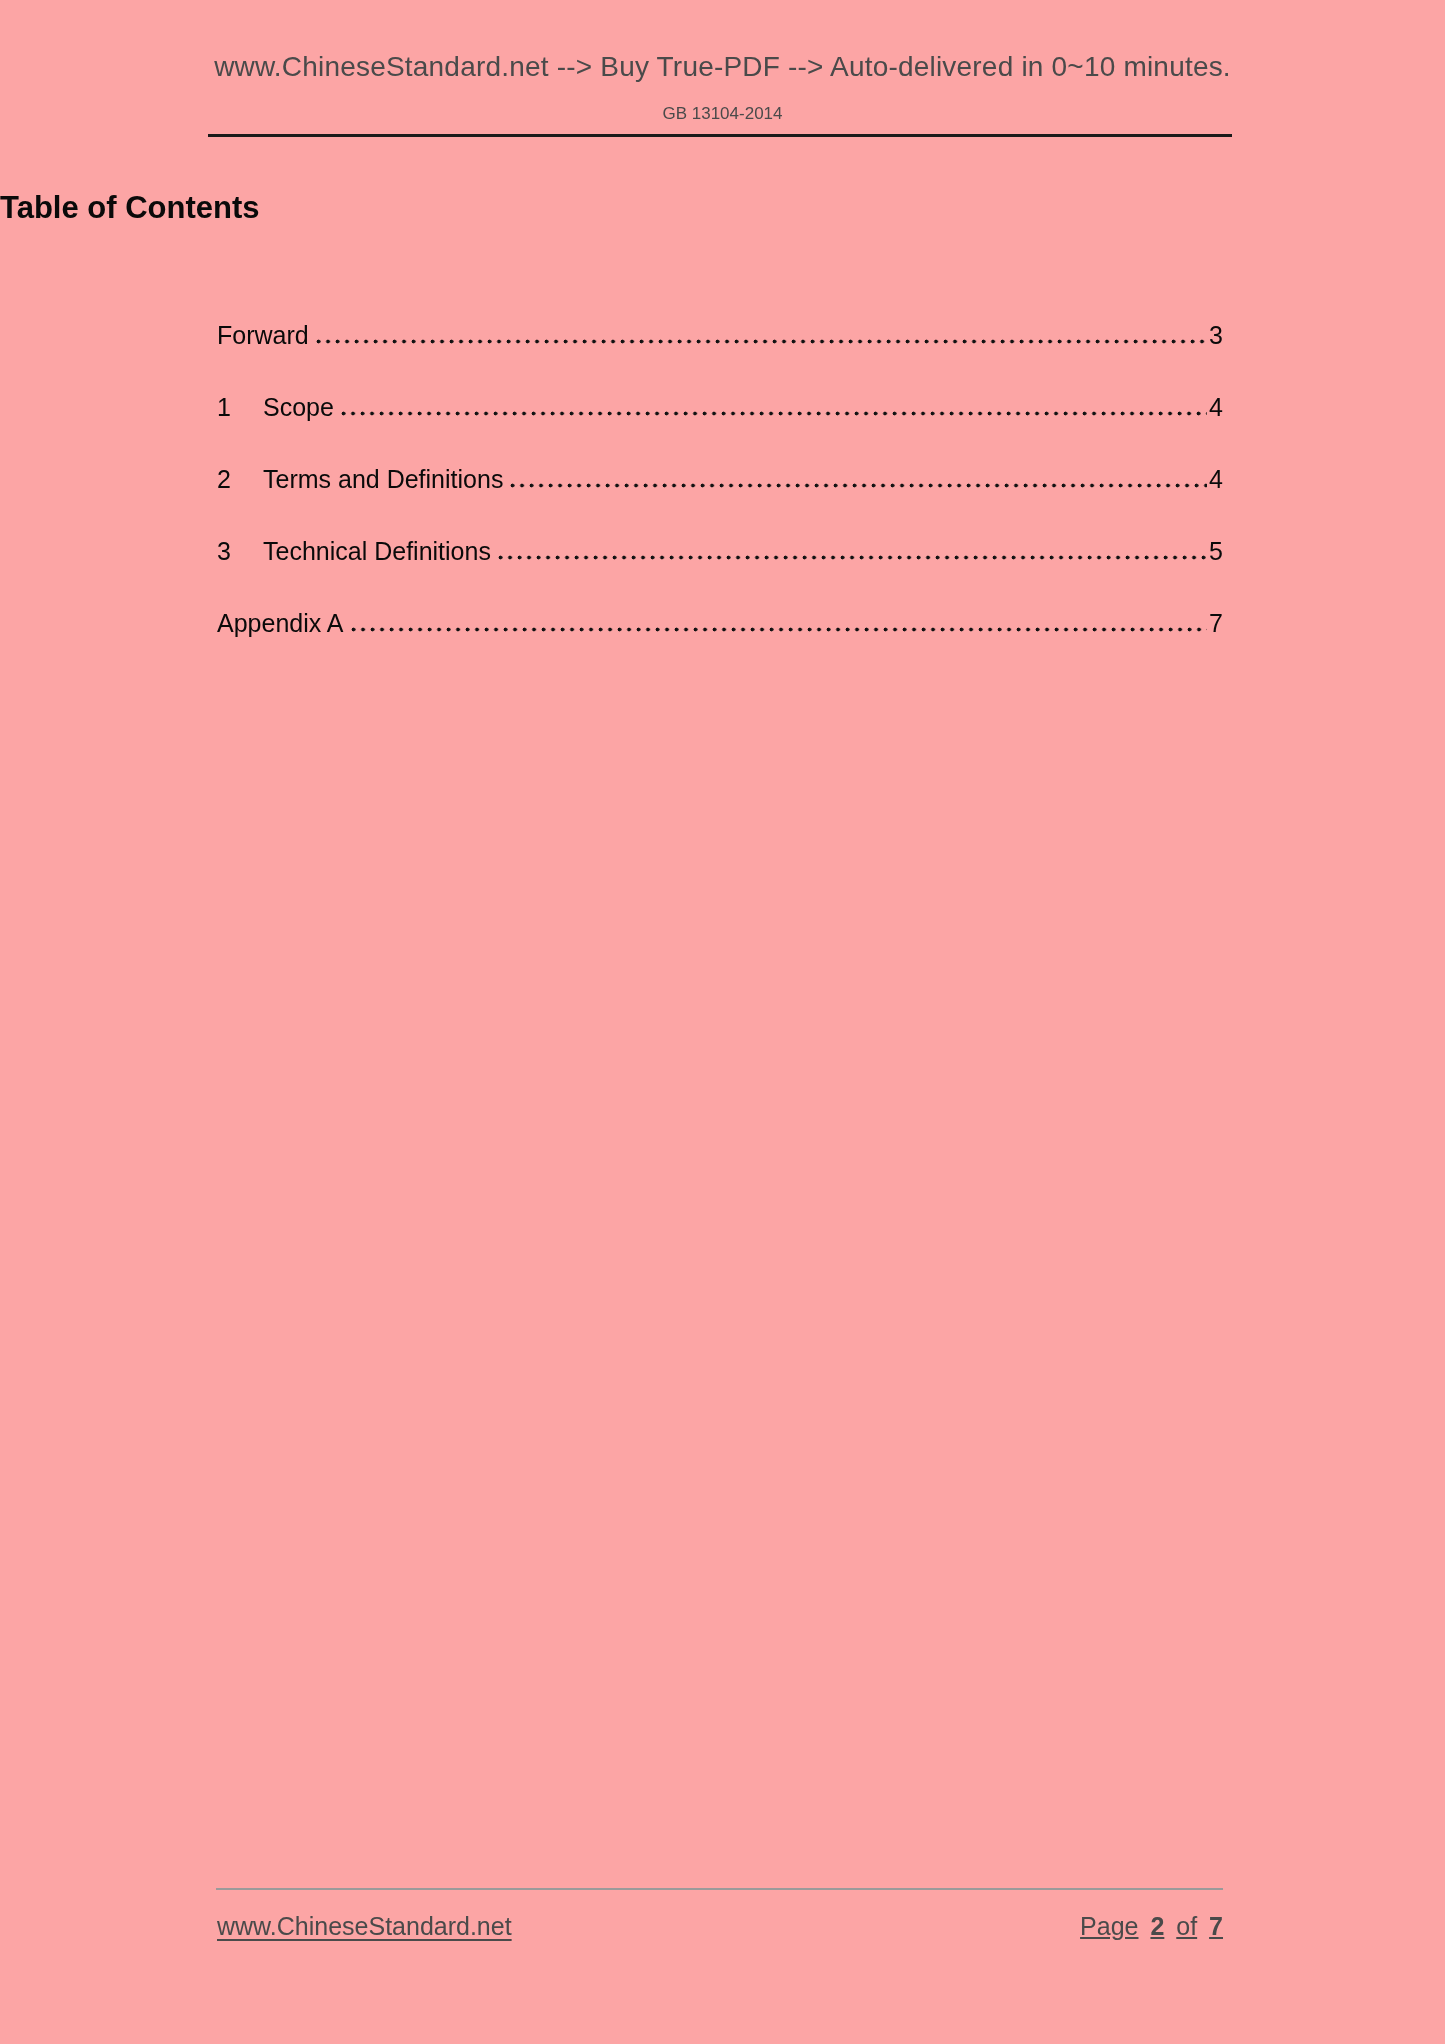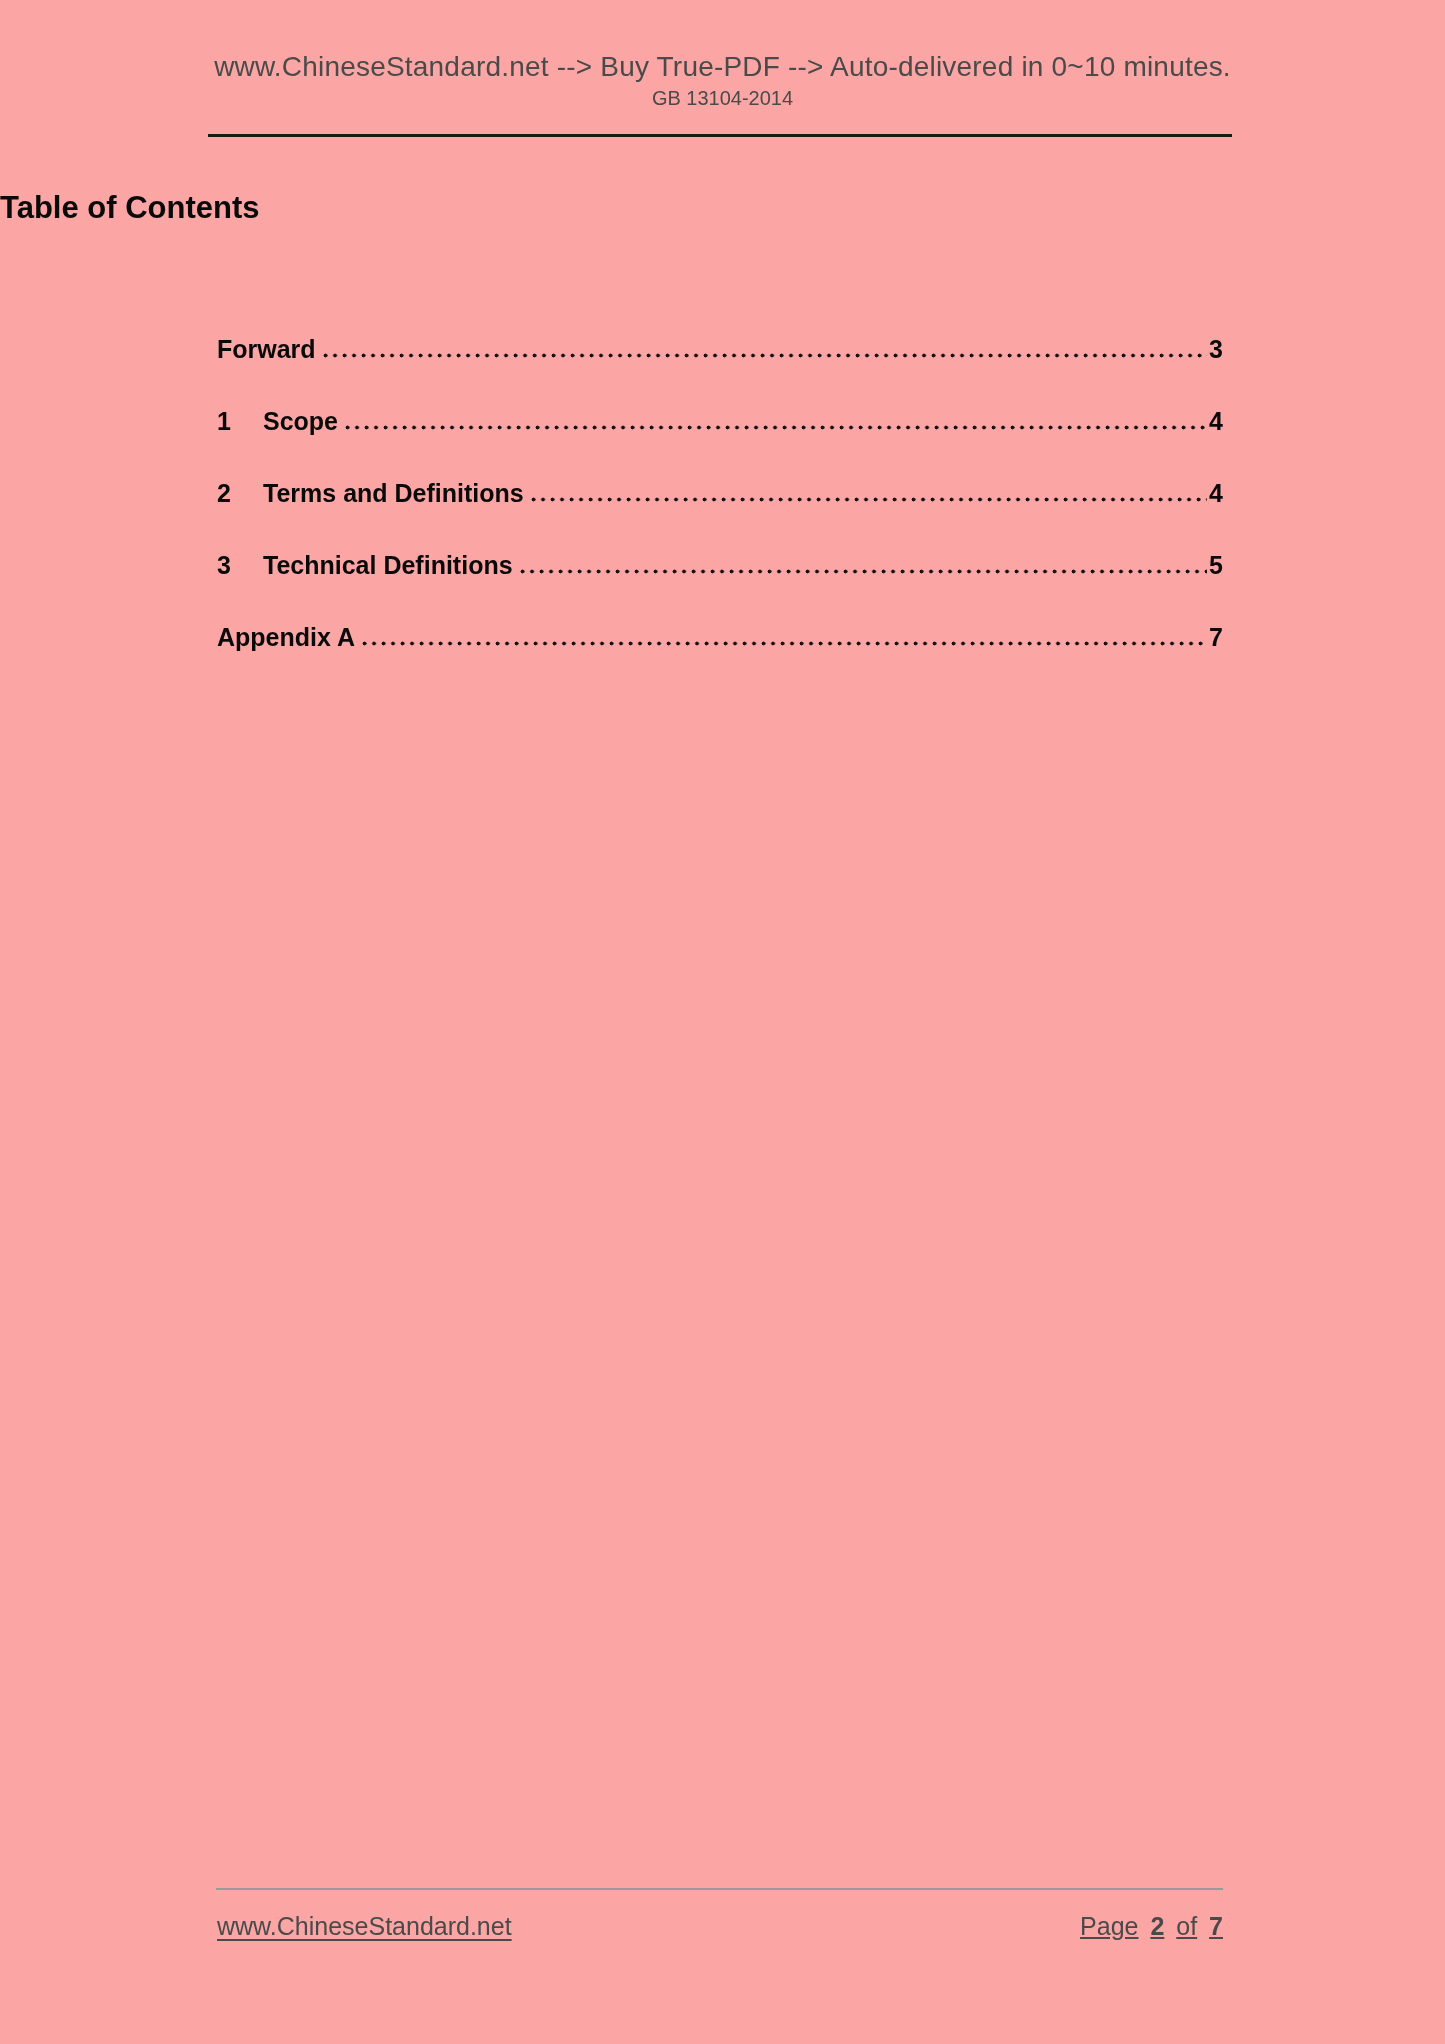--- a/index.html
+++ b/index.html
@@ -22,22 +22,22 @@
     width: 100%;
     text-align: center;
   }
   .header-line1 {
     font-size: 28px;
     line-height: 34px;
     color: #4a4a4a;
     letter-spacing: 0.2px;
   }
   .header-line2 {
-    margin-top: 0;
-    font-size: 20px;
+    margin-top: 16px;
+    font-size: 17px;
     line-height: 28px;
     color: #4a4a4a;
   }
   .header-rule {
     position: absolute;
     top: 134px;
     left: 208px;
     width: 1024px;
     border-top: 3px solid #1a1a1a;
   }
@@ -50,24 +50,23 @@
     width: 100%;
     text-align: left;
     font-size: 31px;
     font-weight: bold;
     color: #0a0a0a;
   }
 
   
   .toc {
     position: absolute;
-    top: 336px;
+    top: 322px;
     left: 217px;
     right: 222px;
-    font-weight: bold;
   }
   .toc-row {
     display: flex;
     align-items: baseline;
     height: 26px;
     font-size: 25px;
     line-height: 26px;
     color: #0a0a0a;
     cursor: pointer;
   }

